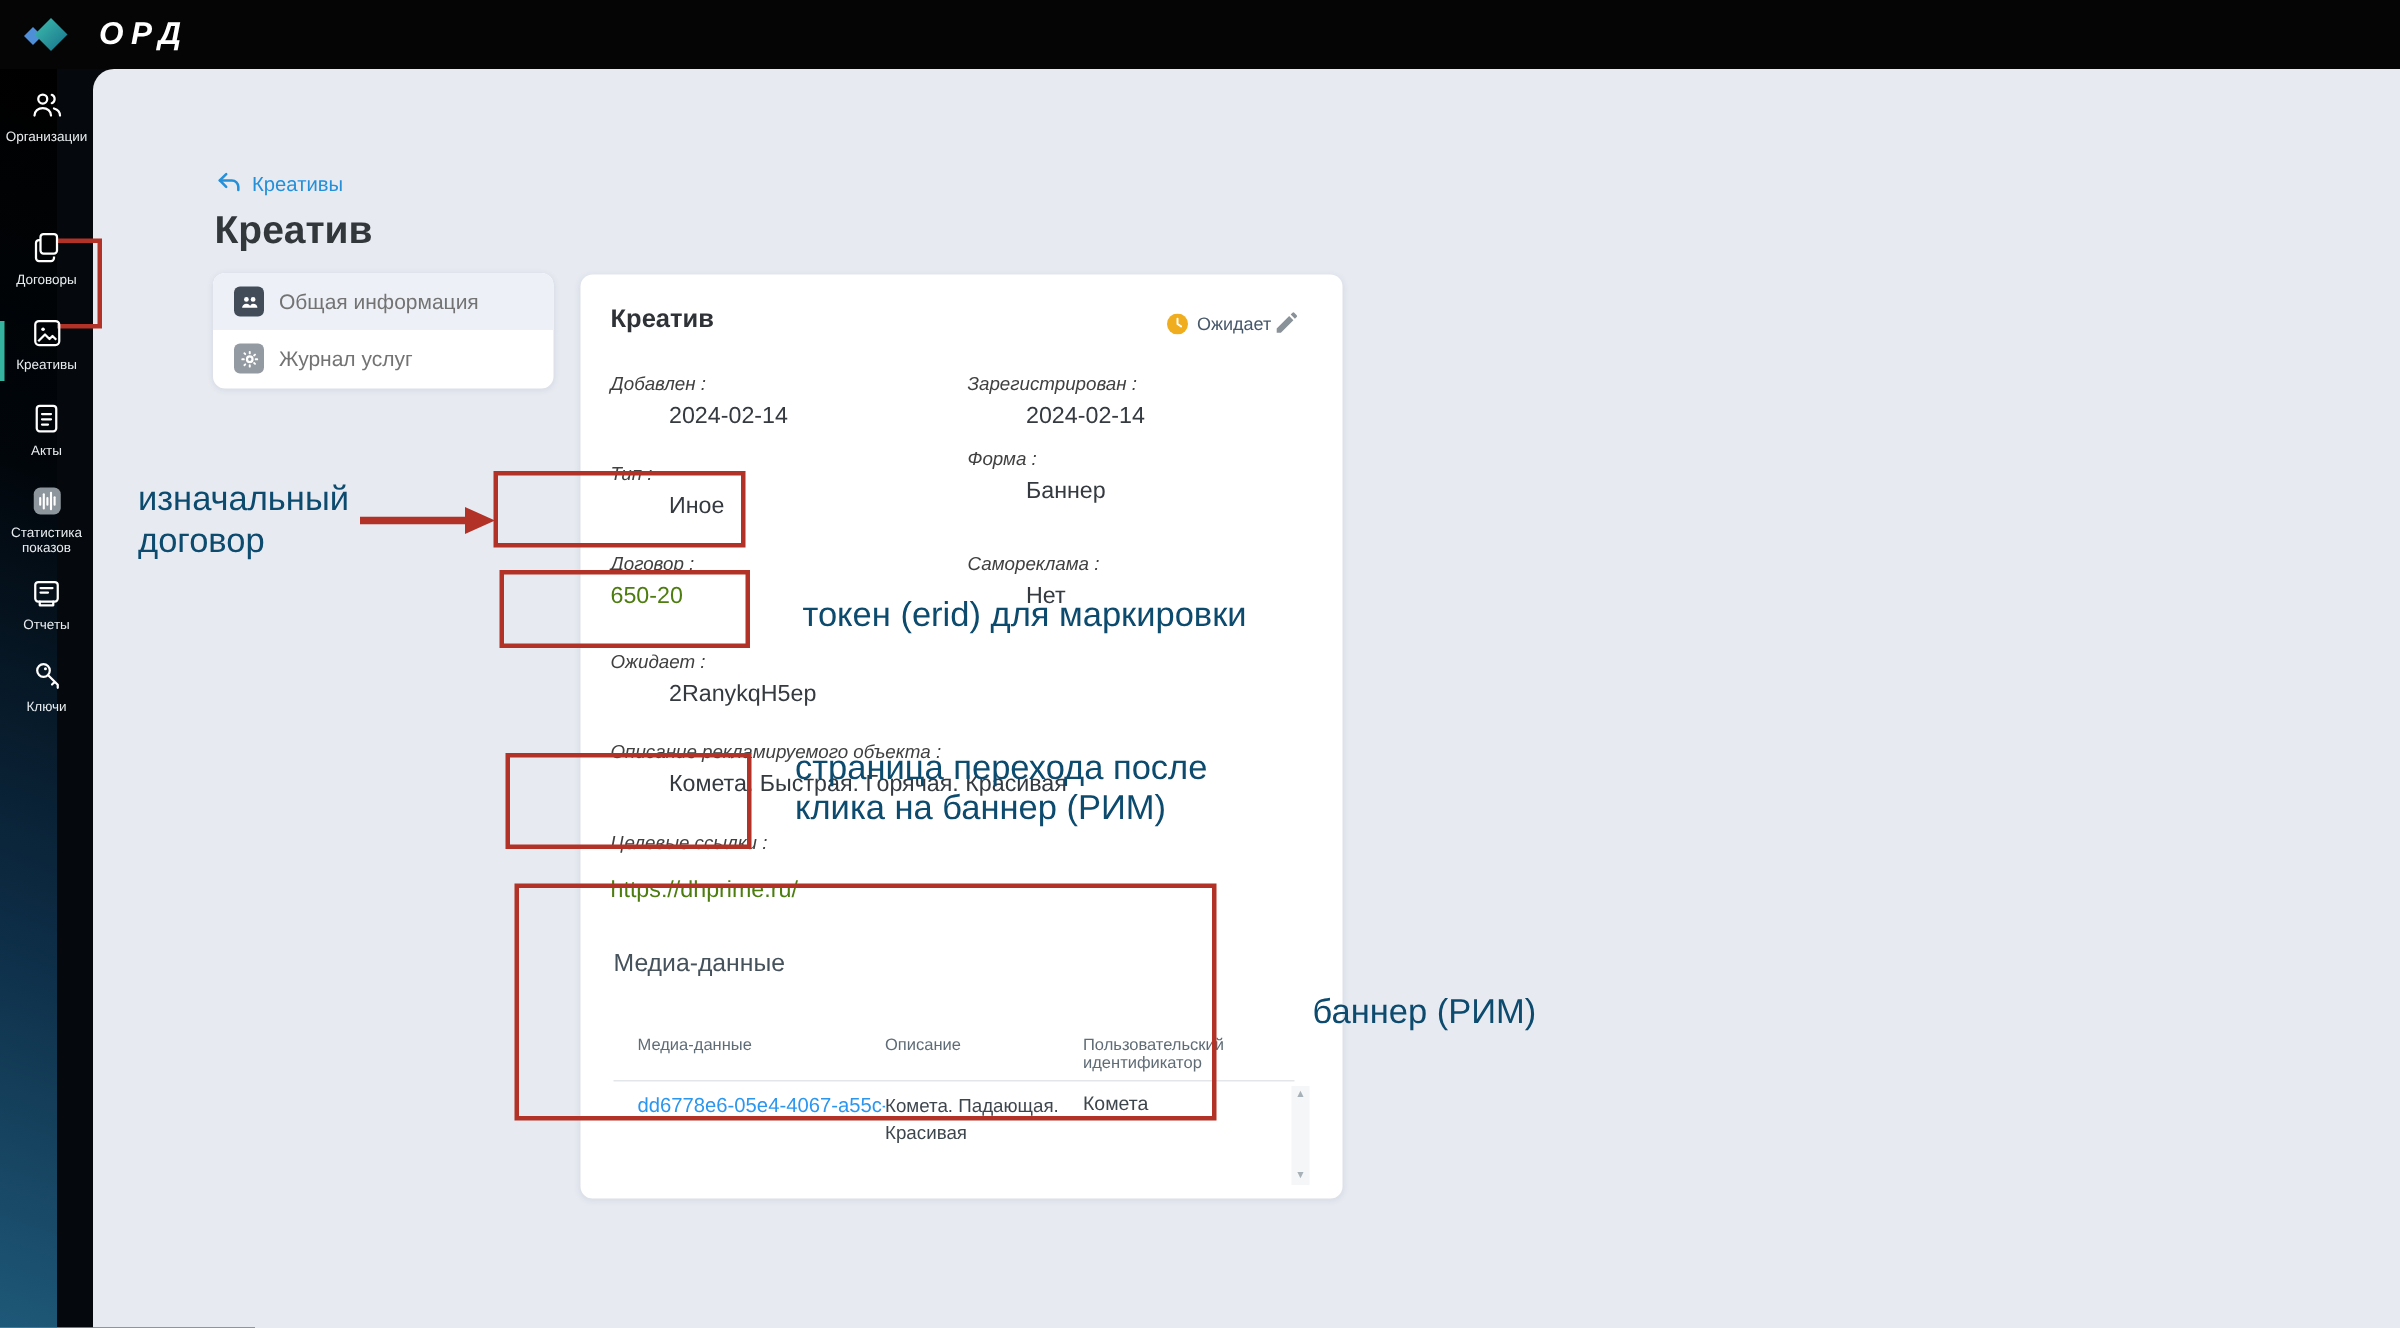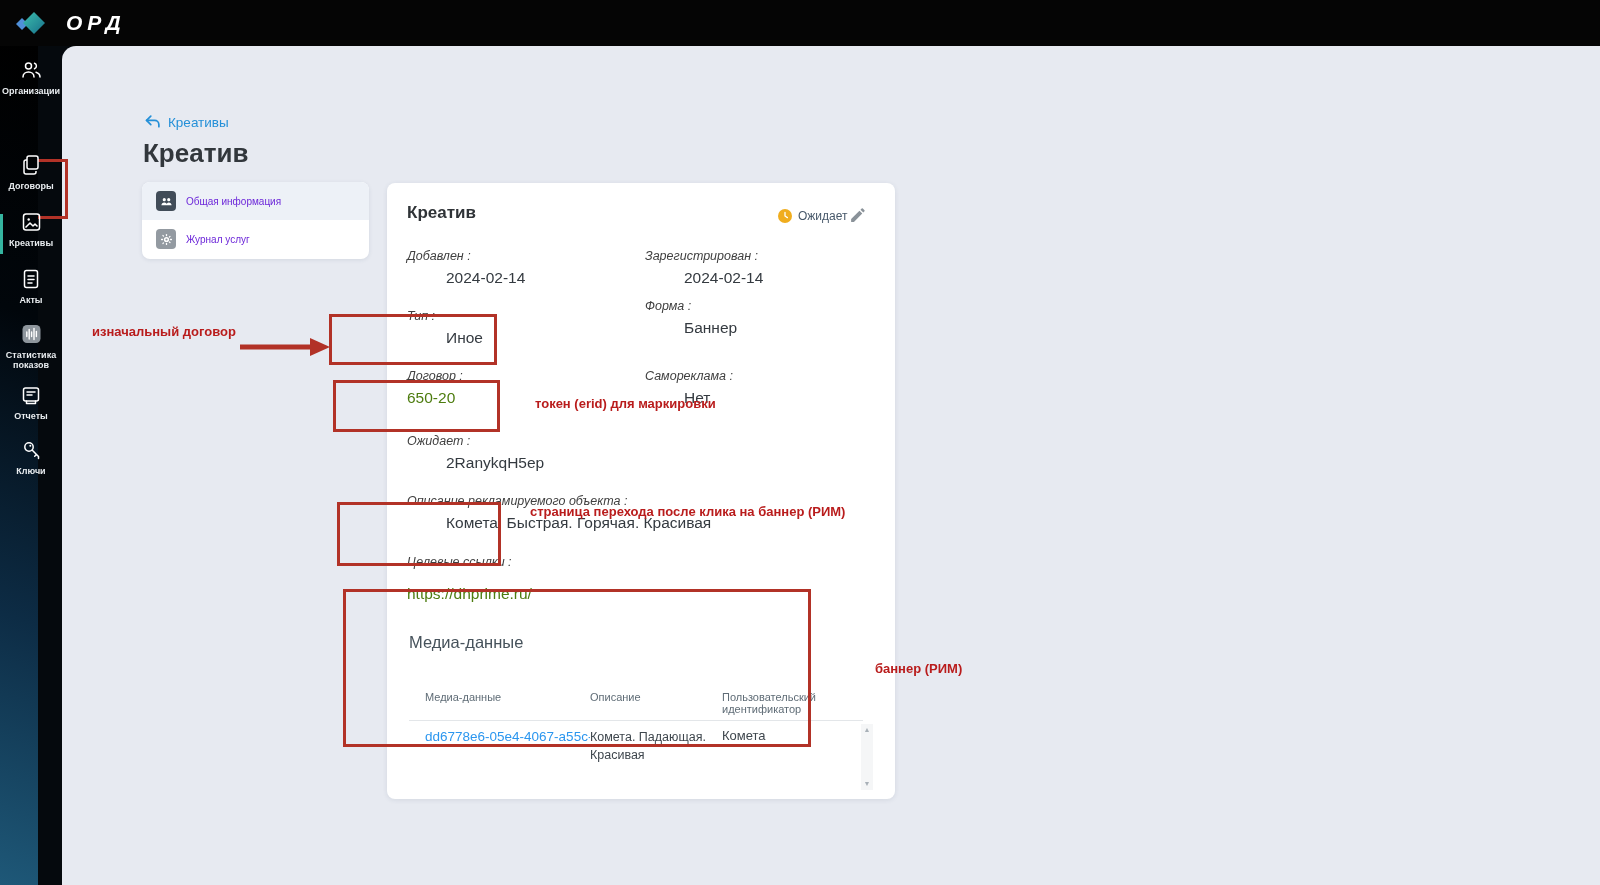--- a/index.html
+++ b/index.html
@@ -7,34 +7,34 @@
   body { font-family:"Liberation Sans", sans-serif; background:#05090d; overflow:hidden; }
   #root { position:relative; width:1600px; height:885px; }
 
   
   .topbar { position:absolute; left:0; top:0; width:1600px; height:46px; background:#050505; display:flex; align-items:center; padding-left:14px; z-index:3; }
   .logo { display:flex; align-items:center; gap:16px;font-style:italic; }
   .logo-text { color:#fff; font-size:21px; font-weight:700; letter-spacing:5px; margin-left:2px; }
 
   
   .sidebar { position:absolute; left:0; top:46px; width:38px; height:839px;
-    background:linear-gradient(200deg,#000 0%,#01060b 32%,#0d2c45 68%,#1e5878 100%); z-index:2;font-weight:bold; }
+    background:linear-gradient(200deg,#000 0%,#01060b 32%,#0d2c45 68%,#1e5878 100%); z-index:2; }
   .side-item { position:absolute; left:0; width:62px; display:flex; flex-direction:column; align-items:center; cursor:pointer; }
   .side-item svg { display:block; }
   .side-label { margin-top:4px; font-size:9px; color:#e8ecef; text-align:center; line-height:10px; }
   .active-indicator { position:absolute; left:0; top:168px; width:3px; height:40px; background:#35b5a0; }
 
   
   .main { position:absolute; left:62px; top:46px; width:1538px; height:839px; background:#e7eaf1; border-radius:14px 0 0 0; z-index:1; }
   .breadcrumb { position:absolute; left:82px; top:68px; display:flex; align-items:center; gap:7px; color:#2590d8; font-size:13.5px; cursor:pointer; }
   .page-title { position:absolute; left:81px; top:92px; font-size:26px; font-weight:700; color:#32373c; }
 
   
   .tab-panel { position:absolute; left:80px; top:136px; width:227px; height:77px; background:#fff; border-radius:8px; box-shadow:0 1px 4px rgba(40,60,90,.10); overflow:hidden; }
-  .tab-item { height:38px; display:flex; align-items:center; gap:10px; padding-left:14px; font-size:10px; color:#6d28d9; cursor:pointer; }
+  .tab-item { height:38px; display:flex; align-items:center; gap:10px; padding-left:14px; font-size:14px; color:#737373; cursor:pointer; }
   .tab-item.active { background:#edf1f7; }
   .tab-ic { width:20px; height:20px; border-radius:4px; display:flex; align-items:center; justify-content:center; flex:0 0 20px; }
   .tab-ic.dark { background:#414c58; }
   .tab-ic.gray { background:#939aa1; }
 
   
   .card { position:absolute; left:325px; top:137px; width:508px; height:616px; background:#fff; border-radius:8px; box-shadow:0 1px 5px rgba(40,60,90,.10); }
   .card-title { position:absolute; left:20px; top:20px; font-size:17px; font-weight:700; color:#2f3337; }
   .status-badge { position:absolute; left:391px; top:26px; display:flex; align-items:flex-start; gap:6px; cursor:default; }
   .status-label { font-size:12px; color:#47586a; }
@@ -50,21 +50,21 @@
   .m-head { position:absolute; top:508px; font-size:11px; color:#5f6c76; }
   .m-divider { position:absolute; left:22px; top:537px; width:454px; height:1px; background:#e3e6e9; }
   .m-cell { position:absolute; top:545px; font-size:13px; color:#3e464d; }
   .m-link { position:absolute; top:546px; width:165px; font-size:13.5px; color:#2b96ef; white-space:nowrap; overflow:hidden; cursor:pointer; }
   .m-desc { width:120px; line-height:18px; font-size:12.5px; }
   .scrollbar { position:absolute; left:474px; top:541px; width:12px; height:66px; background:#f5f6f7; display:flex; flex-direction:column; justify-content:space-between; align-items:center; }
   .sb-arrow { font-size:7px; color:#a9b1b8; line-height:10px; padding:1px 0; cursor:pointer; }
 
   
   .red-box { position:absolute; border:3px solid #b23227; z-index:6; pointer-events:none; }
-  .red-text { position:absolute; color:#b91c1c; font-size:13px; font-weight:700; z-index:7; }
+  .red-text { position:absolute; color:#0c4a6e; font-size:23px; font-weight:400; z-index:7; }
   .arrow-svg { position:absolute; z-index:7; }
 </style>
 </head>
 <body>
 
 <div id="root">
 
   <div class="topbar">
     <div class="logo">
       <svg width="34" height="30" viewBox="0 0 34 30">

